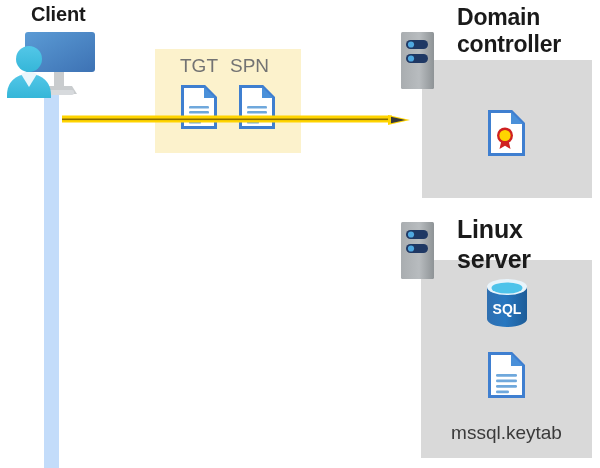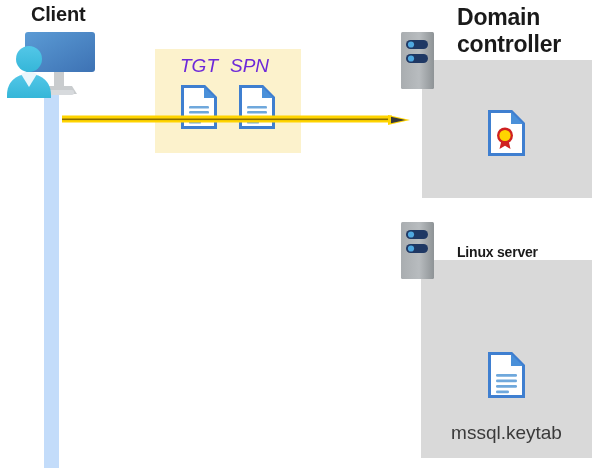--- a/index.html
+++ b/index.html
@@ -34,24 +34,23 @@
   }
   #dc-title {
     left: 457px;
     top: 4px;
     font-size: 23px;
     width: 140px;
     letter-spacing: -0.2px;
   }
   #linux-title {
     left: 457px;
-    top: 244px;
-    font-size: 14px;
+    top: 215px;
+    font-size: 25px;
     letter-spacing: -0.2px;
-    text-align: center;
   }
 
   
   #client-lifeline {
     position: absolute;
     left: 44px;
     top: 92px;
     width: 15px;
     height: 376px;
     background: #c3dcfa;
@@ -72,23 +71,22 @@
     left: 155px;
     top: 49px;
     width: 146px;
     height: 104px;
     background: #fcf2cc;
   }
   .token-label {
     position: absolute;
     top: 55px;
     font-size: 19px;
-    color: #6d28d9;
+    color: #737373;
     font-weight: normal;
-    font-style: italic;
   }
   #tgt-label { left: 180px; }
   #spn-label { left: 230px; }
 
   .doc-icon {
     position: absolute;
     width: 36px;
     height: 44px;
   }
   #tgt-doc { left: 181px; top: 85px; }
@@ -279,20 +277,35 @@
         </linearGradient>
       </defs>
       <rect x="0" y="0" width="33" height="57" rx="1.5" fill="url(#rackGradB)"></rect>
       <rect x="5" y="8" width="22" height="9" rx="4.5" fill="#1f3864"></rect>
       <circle cx="10" cy="12.5" r="3.1" fill="#4fa8e0"></circle>
       <rect x="5" y="22" width="22" height="9" rx="4.5" fill="#1f3864"></rect>
       <circle cx="10" cy="26.5" r="3.1" fill="#4fa8e0"></circle>
     </svg>
   </div>
 
+  <div id="sql-icon">
+    <svg width="46" height="50" viewBox="0 0 46 50" xmlns="http://www.w3.org/2000/svg">
+      <defs>
+        <linearGradient id="sqlBody" x1="0" y1="0" x2="1" y2="0">
+          <stop offset="0%" stop-color="#2f6fb0"></stop>
+          <stop offset="45%" stop-color="#2777c0"></stop>
+          <stop offset="100%" stop-color="#1d5c98"></stop>
+        </linearGradient>
+      </defs>
+      <path d="M3 9 v32 c0 4.4 9 8 20 8 s20 -3.6 20 -8 V9 z" fill="url(#sqlBody)"></path>
+      <ellipse cx="23" cy="9" rx="20" ry="8" fill="#e8f4fb"></ellipse>
+      <ellipse cx="23" cy="10" rx="15.5" ry="5.6" fill="#4ec3ea"></ellipse>
+      <text x="23" y="36" font-family="'Liberation Sans', sans-serif" font-size="14" font-weight="bold" fill="#ffffff" text-anchor="middle">SQL</text>
+    </svg>
+  </div>
 
   <div id="keytab-icon">
     <svg width="37" height="46" viewBox="0 0 37 46" xmlns="http://www.w3.org/2000/svg">
       <path d="M1.5 1.5 h22 l12 12 v31 h-34 z" fill="#ffffff" stroke="#3f7fd0" stroke-width="3"></path>
       <path d="M23 2 v12 h12 z" fill="#4a90d9"></path>
       <rect x="8" y="22" width="21" height="2.8" rx="1.3" fill="#6fa8dc"></rect>
       <rect x="8" y="27.5" width="21" height="2.8" rx="1.3" fill="#6fa8dc"></rect>
       <rect x="8" y="33" width="21" height="2.8" rx="1.3" fill="#6fa8dc"></rect>
       <rect x="8" y="38.5" width="13" height="2.8" rx="1.3" fill="#6fa8dc"></rect>
     </svg>

